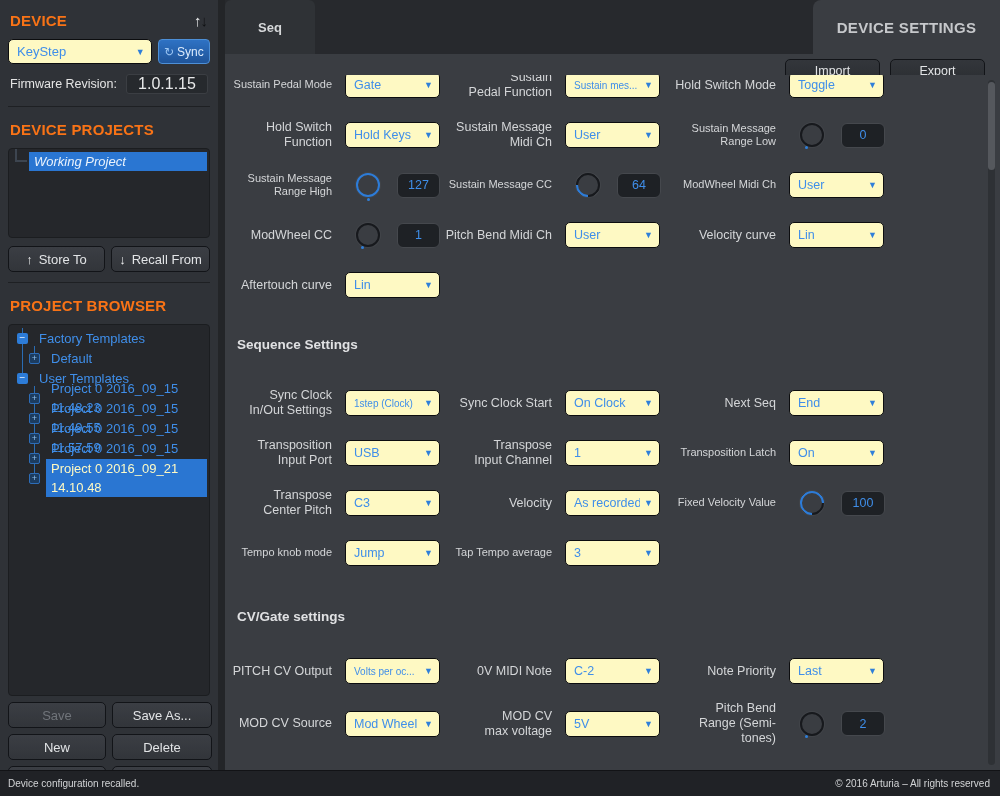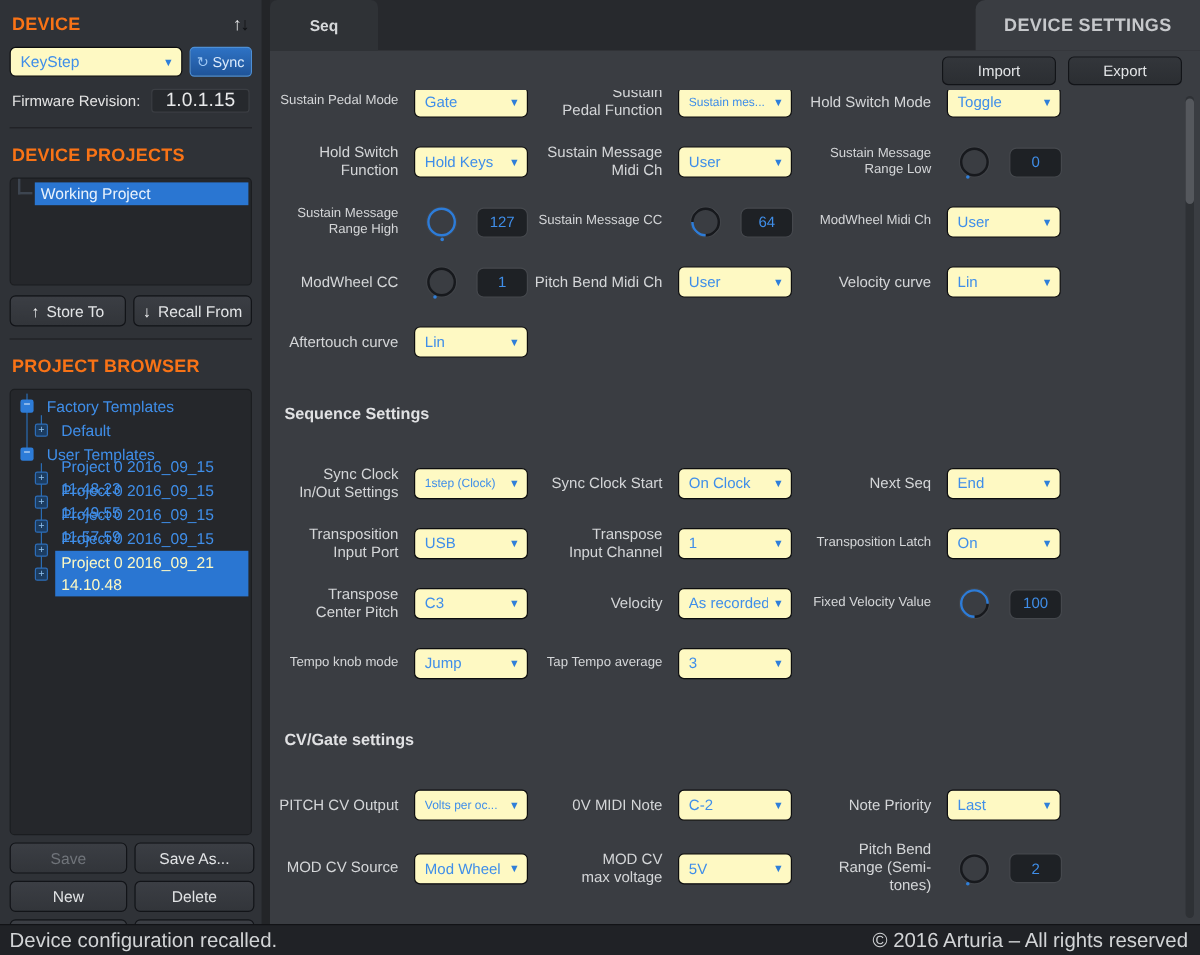--- a/index.html
+++ b/index.html
@@ -29,21 +29,21 @@
         border-radius:4px; color:#dcebfc; font-size:12px; display:flex; align-items:center; justify-content:center; gap:3px;
         font-family:inherit; }
   .sync-ic { color:#9cc6f3; font-size:12px; }
   .fw-row { display:flex; align-items:center; justify-content:space-between; margin:0 2px 12px 2px; }
   .fw-label { font-size:12.5px; color:#e5e5e5; }
   .fw-value { width:82px; height:20px; background:#26292d; border:1px solid #3b3e43; border-radius:3px;
         color:#e8e9ea; font-size:16px; display:flex; align-items:center; justify-content:center; }
   .divider { height:1px; background:#1e2023; margin:0 0 2px 0; }
 
   .tree-box { background:#25272b; border:1px solid #1b1d20; border-radius:4px; position:relative; }
-  .dp-box { height:90px; margin:2px 0 8px 0; padding-top:3px; }
+  .dp-box { height:90px; margin:2px 0 8px 0; padding-top:3px;font-style:italic; }
   .l-mark { position:absolute; left:6px; top:0; width:12px; height:13px;
         border-left:2px solid #3d4document; border-left:2px solid #3d4550; border-bottom:2px solid #3d4550; }
   .wp-item { margin-left:20px; margin-right:2px; height:19px; background:#2a76d2; color:#e9f2fc;
         font-size:13px; line-height:19px; padding-left:5px; }
   .btn { background:linear-gradient(#3b3e44,#32353a); border:1px solid #121418; border-radius:5px;
         color:#e2e4e6; font-size:13px; font-family:inherit; display:flex; align-items:center; justify-content:center; gap:6px; }
   .sr-row { display:flex; gap:6px; margin:0 0 10px 0; }
   .sr-row .btn { height:26px; }
   .btn-store { width:98px; } .btn-recall { width:100px; }
   .btn .arrow-ic { font-weight:bold; color:#f0f1f2; font-size:13px; }
@@ -59,21 +59,21 @@
   .tree-item .ti-label { padding:0 5px; line-height:19px; }
   .tree-item.selected .ti-label { background:#2a76d2; color:#fef9c3; flex:1; margin-right:2px; }
   .vline { position:absolute; width:1px; background:#2a6cb3; z-index:1; }
 
   .pb-buttons { display:grid; grid-template-columns:98px 100px; gap:6px; }
   .pb-buttons .btn { height:26px; }
   .btn.disabled { color:#70747a; }
 
   
   .main { position:absolute; left:225px; top:0; right:0; bottom:26px; }
-  .tabbar { height:42px; background:#27292d; display:flex; }
+  .tabbar { height:54px; background:#27292d; display:flex; }
   .tab-seq { width:90px; background:#2f3236; border-radius:6px 6px 0 0; color:#d6d8da; font-weight:bold;
         font-size:13px; display:flex; align-items:center; justify-content:center; }
   .tab-spacer { flex:1; }
   .tab-settings { width:187px; background:#3a3d42; border-radius:8px 0 0 0; color:#c6c8cb; font-weight:bold;
         font-size:15px; display:flex; align-items:center; justify-content:center; letter-spacing:.3px; }
   .toolbar { height:33px; background:#3a3d42; display:flex; align-items:center; justify-content:flex-end; gap:10px; padding-right:15px; }
   .toolbar .btn { width:95px; height:24px; font-size:12.5px; background:linear-gradient(#33363b,#2b2e32); }
 
   .content { position:absolute; top:75px; left:0; right:0; bottom:0; background:#3a3d42; overflow:hidden; padding-left:5px; }
 
@@ -96,21 +96,21 @@
   .knob.kv-high { border-color:#2d7cd8; border-bottom-color:#17191d; transform:rotate(-45deg); }
   .vbox { width:46px; height:25px; background:#1e2125; border:1px solid #45484d; border-radius:6px;
           color:#3f8ee9; font-size:12.5px; display:flex; align-items:center; justify-content:center; }
 
   .scroll-track { position:absolute; right:5px; top:80px; bottom:5px; width:7px; background:#2e3135; border-radius:4px; }
   .scroll-thumb { position:absolute; top:2px; left:0; width:7px; height:88px; background:#55585d; border-radius:4px; }
 
   
   .statusbar { position:absolute; left:0; right:0; bottom:0; height:26px; background:#202226;
         border-top:1px solid #121316; display:flex; align-items:center; justify-content:space-between;
-        padding:0 10px 0 8px; font-size:17px; color:#d2d4d6; }
+        padding:0 10px 0 8px; font-size:10px; color:#d2d4d6; }
 </style>
 </head>
 <body>
 
 <div class="app">
 
   <aside class="sidebar">
 
     <section class="panel">
       <div class="panel-head">

